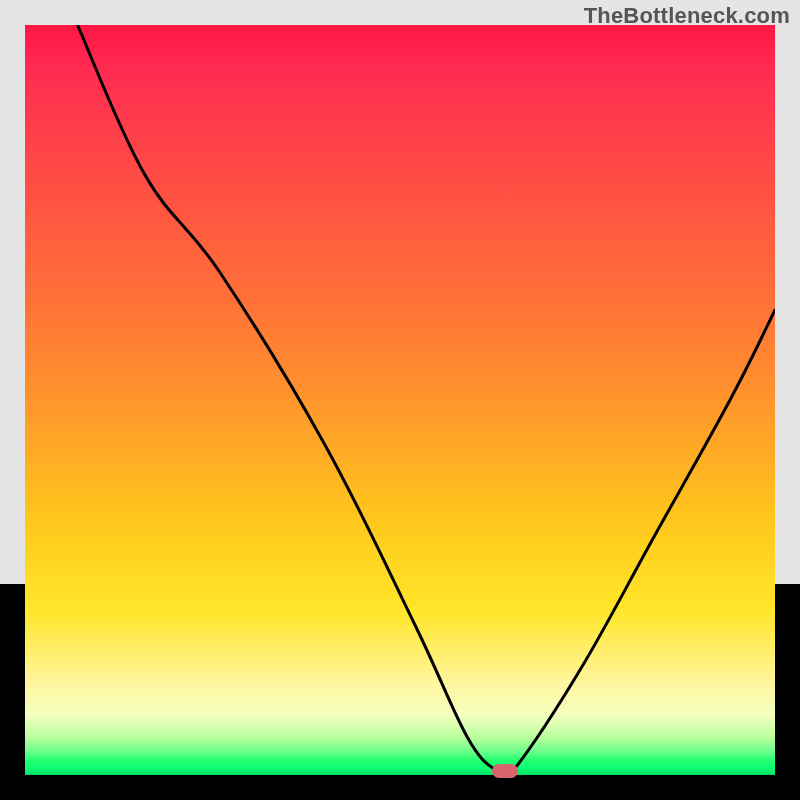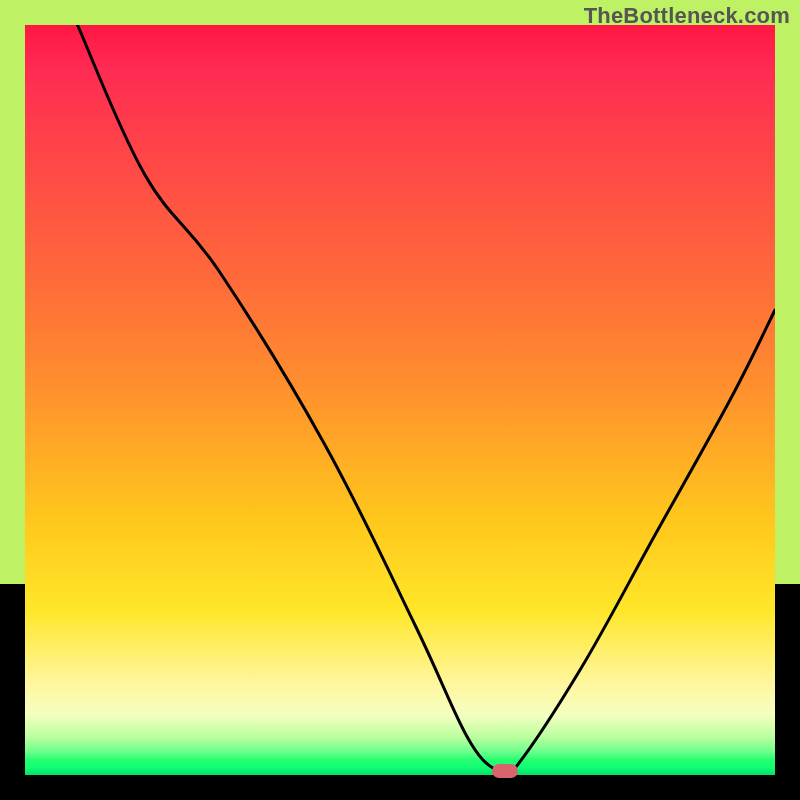--- a/index.html
+++ b/index.html
@@ -8,21 +8,21 @@
     width: 800px;
     height: 800px;
     background: #000;
     overflow: hidden;
     font-family: Arial, Helvetica, sans-serif;
   }
   .frame {
     position: relative;
     width: 800px;
     height: 584px;
-    background: #bef264;
+    background: #e5e5e5;
   }
   .watermark {
     position: absolute;
     top: 3px;
     right: 10px;
     color: #555;
     font-size: 22px;
     font-weight: 600;
     letter-spacing: 0.2px;
     z-index: 50;

